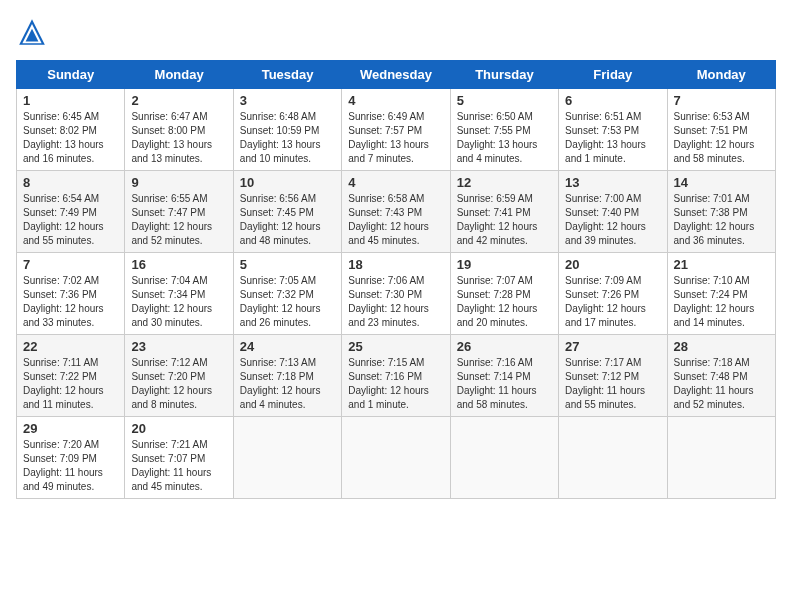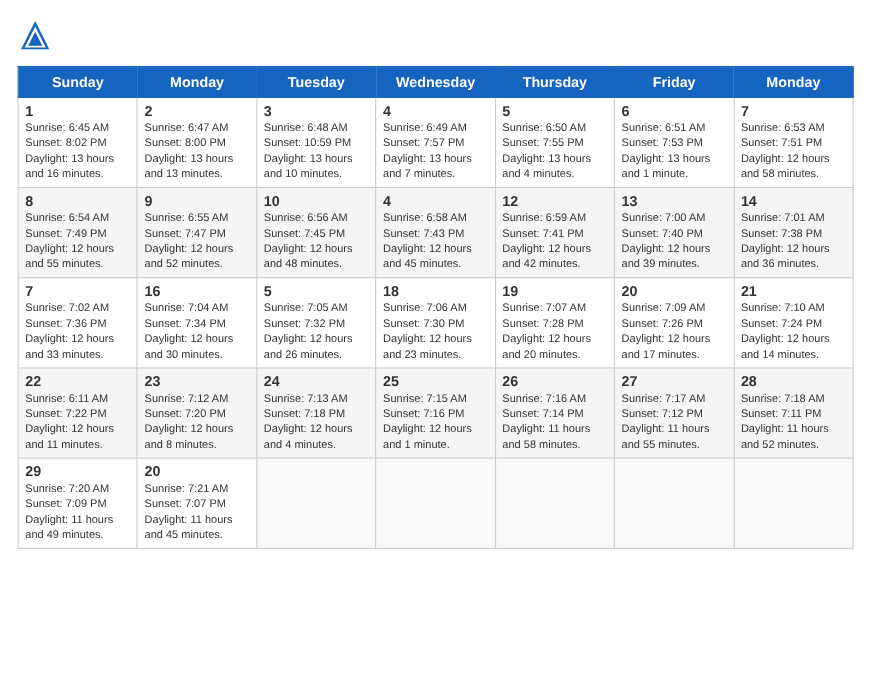--- a/index.html
+++ b/index.html
@@ -268,21 +268,21 @@
           <span class="day-num">21</span>
           <div class="day-detail">Sunrise: 7:10 AM
 Sunset: 7:24 PM
 Daylight: 12 hours
 and 14 minutes.</div>
         </td>
       </tr>
       <tr>
         <td>
           <span class="day-num">22</span>
-          <div class="day-detail">Sunrise: 6:11 AM
+          <div class="day-detail">Sunrise: 7:11 AM
 Sunset: 7:22 PM
 Daylight: 12 hours
 and 11 minutes.</div>
         </td>
         <td>
           <span class="day-num">23</span>
           <div class="day-detail">Sunrise: 7:12 AM
 Sunset: 7:20 PM
 Daylight: 12 hours
 and 8 minutes.</div>
@@ -311,21 +311,21 @@
         <td>
           <span class="day-num">27</span>
           <div class="day-detail">Sunrise: 7:17 AM
 Sunset: 7:12 PM
 Daylight: 11 hours
 and 55 minutes.</div>
         </td>
         <td>
           <span class="day-num">28</span>
           <div class="day-detail">Sunrise: 7:18 AM
-Sunset: 7:11 PM
+Sunset: 7:48 PM
 Daylight: 11 hours
 and 52 minutes.</div>
         </td>
       </tr>
       <tr>
         <td>
           <span class="day-num">29</span>
           <div class="day-detail">Sunrise: 7:20 AM
 Sunset: 7:09 PM
 Daylight: 11 hours

